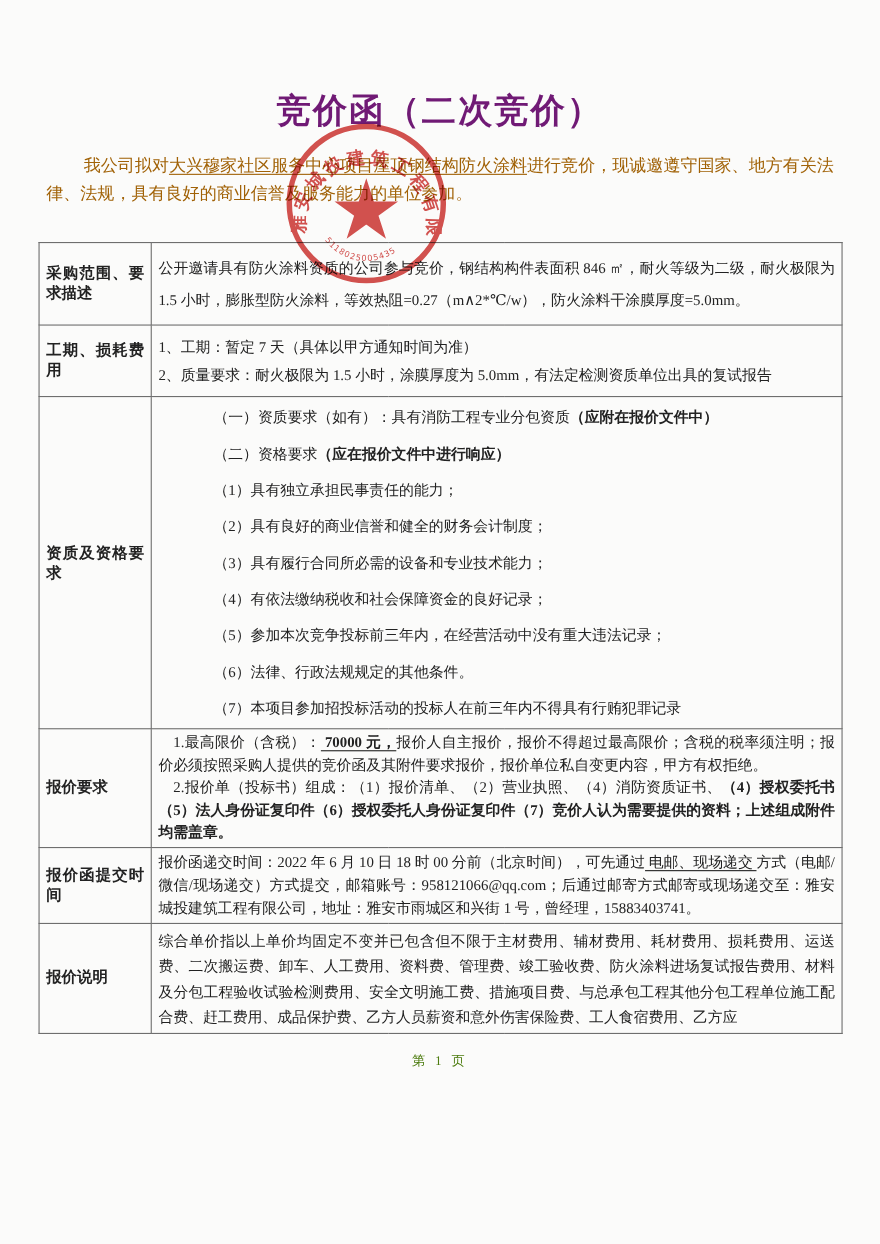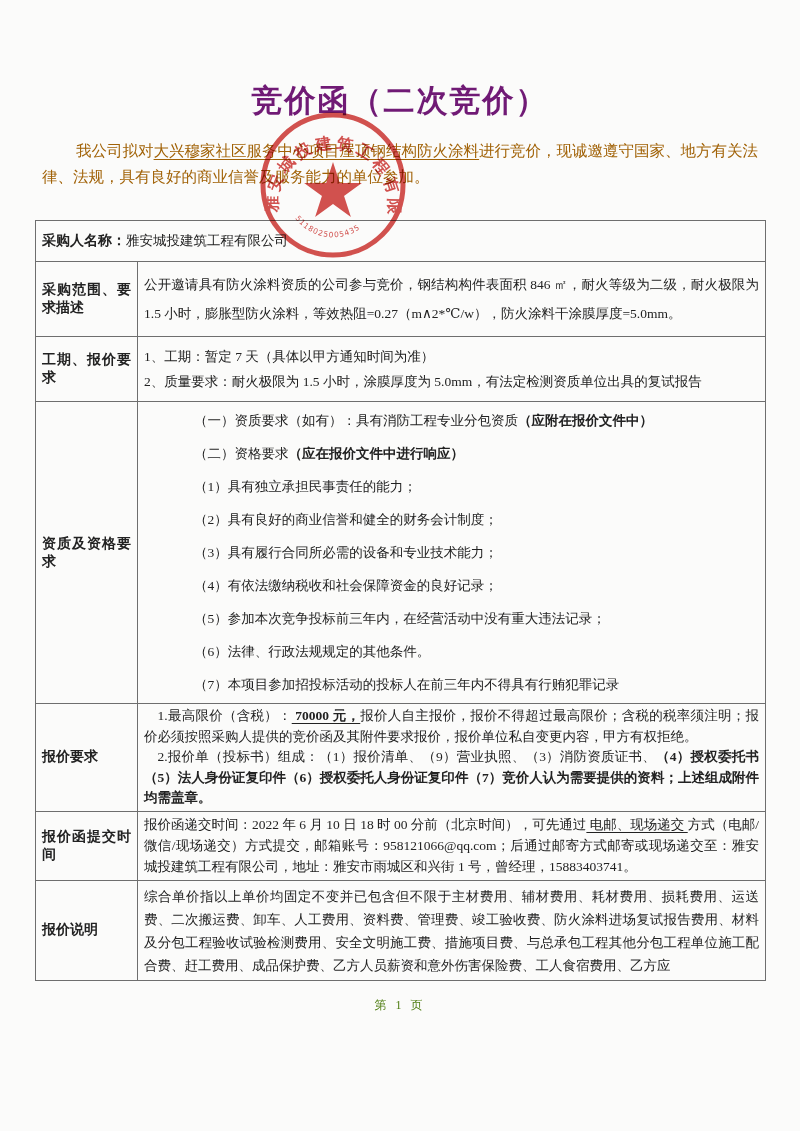--- a/index.html
+++ b/index.html
@@ -93,29 +93,26 @@
 <p class="intro"><span>我公司拟对</span><span class="u">大兴穆家社区服务中心项目屋顶钢结构防火涂料</span><span>进行竞价，现诚邀遵守国家、地方有关法律、法规，具有良好的商业信誉及服务能力的单位参加。</span></p>
 
 <table class="doc">
   <colgroup>
       <col style="width:102px">
       <col style="width:215px">
       <col style="width:106px">
       <col style="width:307px">
     </colgroup>
   <tbody>
-  <tr class="r2">
-    <td colspan="4"><span class="inline-label">采购人名称：</span><span>雅安城投建筑工程有限公司</span></td>
-  </tr>
   <tr class="r4">
     <td class="lab">采购范围、要求描述</td>
     <td colspan="3" class="content">公开邀请具有防火涂料资质的公司参与竞价，钢结构构件表面积 846 ㎡，耐火等级为二级，耐火极限为 1.5 小时，膨胀型防火涂料，等效热阻=0.27（m∧2*℃/w），防火涂料干涂膜厚度=5.0mm。</td>
   </tr>
   <tr class="r5">
-    <td class="lab">工期、报价要求</td>
+    <td class="lab">工期、损耗费用</td>
     <td colspan="3" class="content">
       <div>1、工期：暂定 7 天（具体以甲方通知时间为准）</div>
       <div>2、质量要求：耐火极限为 1.5 小时，涂膜厚度为 5.0mm，有法定检测资质单位出具的复试报告</div>
     </td>
   </tr>
   <tr class="r6">
     <td class="lab">资质及资格要求</td>
     <td colspan="3" class="content">
       <div class="q-item"><span>（一）资质要求（如有）：具有消防工程专业分包资质</span><span class="b">（应附在报价文件中）</span></div>
       <div class="q-item"><span>（二）资格要求</span><span class="b">（应在报价文件中进行响应）</span></div>
@@ -125,21 +122,21 @@
       <div class="q-item"><span>（4）有依法缴纳税收和社会保障资金的良好记录；</span></div>
       <div class="q-item"><span>（5）参加本次竞争投标前三年内，在经营活动中没有重大违法记录；</span></div>
       <div class="q-item"><span>（6）法律、行政法规规定的其他条件。</span></div>
       <div class="q-item"><span>（7）本项目参加招投标活动的投标人在前三年内不得具有行贿犯罪记录</span></div>
     </td>
   </tr>
   <tr class="r8">
     <td class="lab">报价要求</td>
     <td colspan="3" class="content">
       <p><span>1.最高限价（含税）：</span><span class="u b"> 70000 元，</span><span>报价人自主报价，报价不得超过最高限价；含税的税率须注明；报价必须按照采购人提供的竞价函及其附件要求报价，报价单位私自变更内容，甲方有权拒绝。</span></p>
-      <p><span>2.报价单（投标书）组成：（1）报价清单、（9）营业执照、（3）消防资质证书、</span><span class="b">（4）授权委托书（5）法人身份证复印件（6）授权委托人身份证复印件（7）竞价人认为需要提供的资料；上述组成附件均需盖章。</span></p>
+      <p><span>2.报价单（投标书）组成：（1）报价清单、（2）营业执照、（4）消防资质证书、</span><span class="b">（4）授权委托书（5）法人身份证复印件（6）授权委托人身份证复印件（7）竞价人认为需要提供的资料；上述组成附件均需盖章。</span></p>
     </td>
   </tr>
   <tr class="r9">
     <td class="lab">报价函提交时间</td>
     <td colspan="3" class="content"><span>报价函递交时间：2022 年 6 月 10 日 18 时 00 分前（北京时间），可先通过</span><span class="u"> 电邮、现场递交 </span><span>方式（电邮/微信/现场递交）方式提交，邮箱账号：958121066@qq.com；后通过邮寄方式邮寄或现场递交至：雅安城投建筑工程有限公司，地址：雅安市雨城区和兴街 1 号，曾经理，15883403741。</span></td>
   </tr>
   <tr class="r10">
     <td class="lab">报价说明</td>
     <td colspan="3" class="content">综合单价指以上单价均固定不变并已包含但不限于主材费用、辅材费用、耗材费用、损耗费用、运送费、二次搬运费、卸车、人工费用、资料费、管理费、竣工验收费、防火涂料进场复试报告费用、材料及分包工程验收试验检测费用、安全文明施工费、措施项目费、与总承包工程其他分包工程单位施工配合费、赶工费用、成品保护费、乙方人员薪资和意外伤害保险费、工人食宿费用、乙方应</td>
   </tr>

